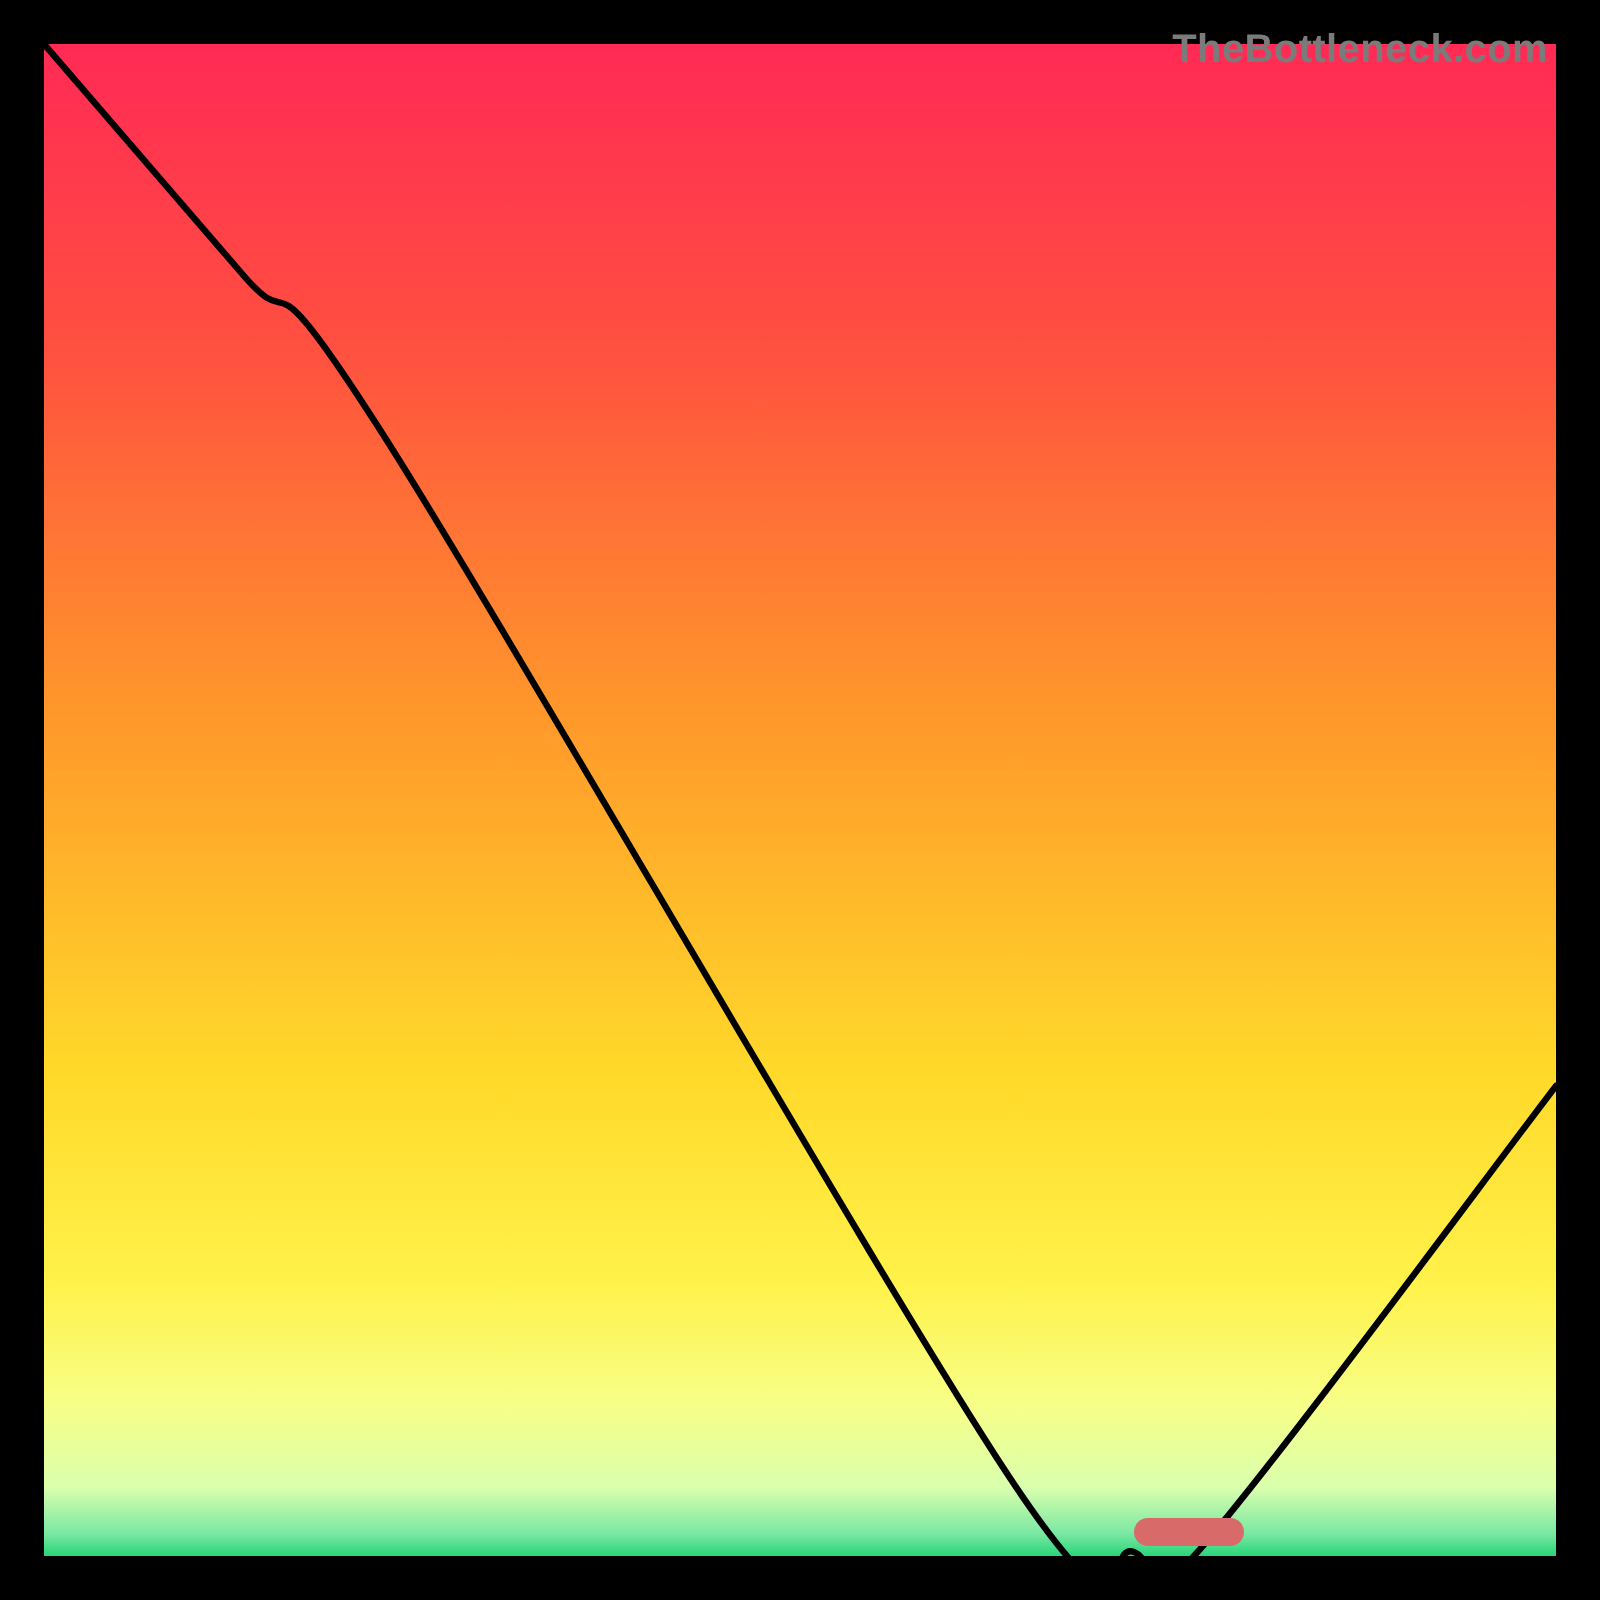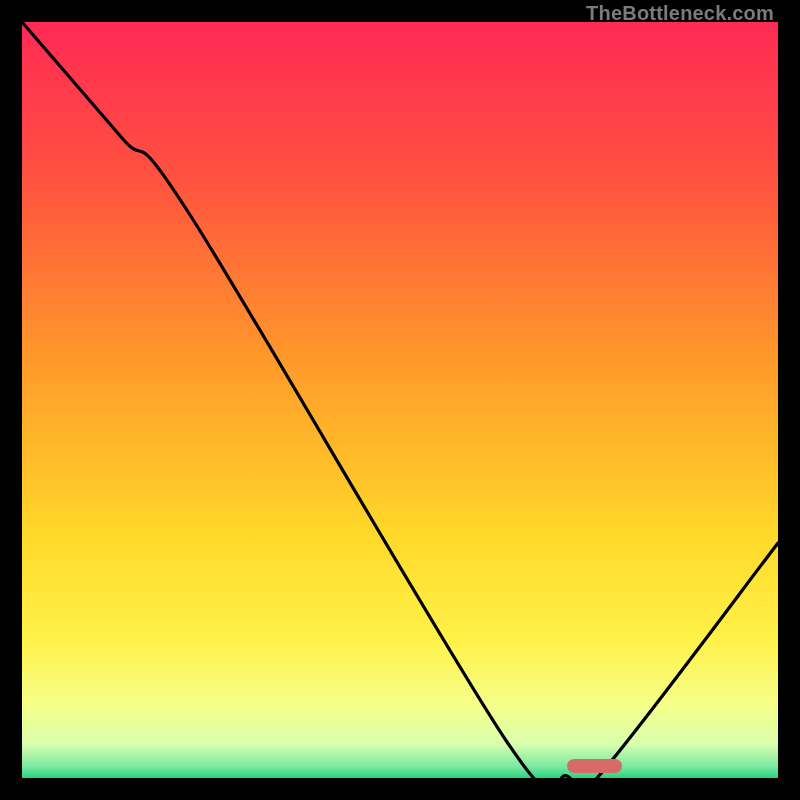--- a/index.html
+++ b/index.html
@@ -13,21 +13,21 @@
   .frame {
     position: absolute;
     left: 22px;
     top: 22px;
     width: 756px;
     height: 756px;
     background: #000;
   }
   .watermark {
     position: absolute;
-    top: 2px;
+    top: 14px;
     right: 26px;
     font-family: Arial, Helvetica, sans-serif;
     font-size: 20px;
     font-weight: 600;
     color: #7b7b7b;
     letter-spacing: 0.2px;
   }
   svg {
     display: block;
   }

